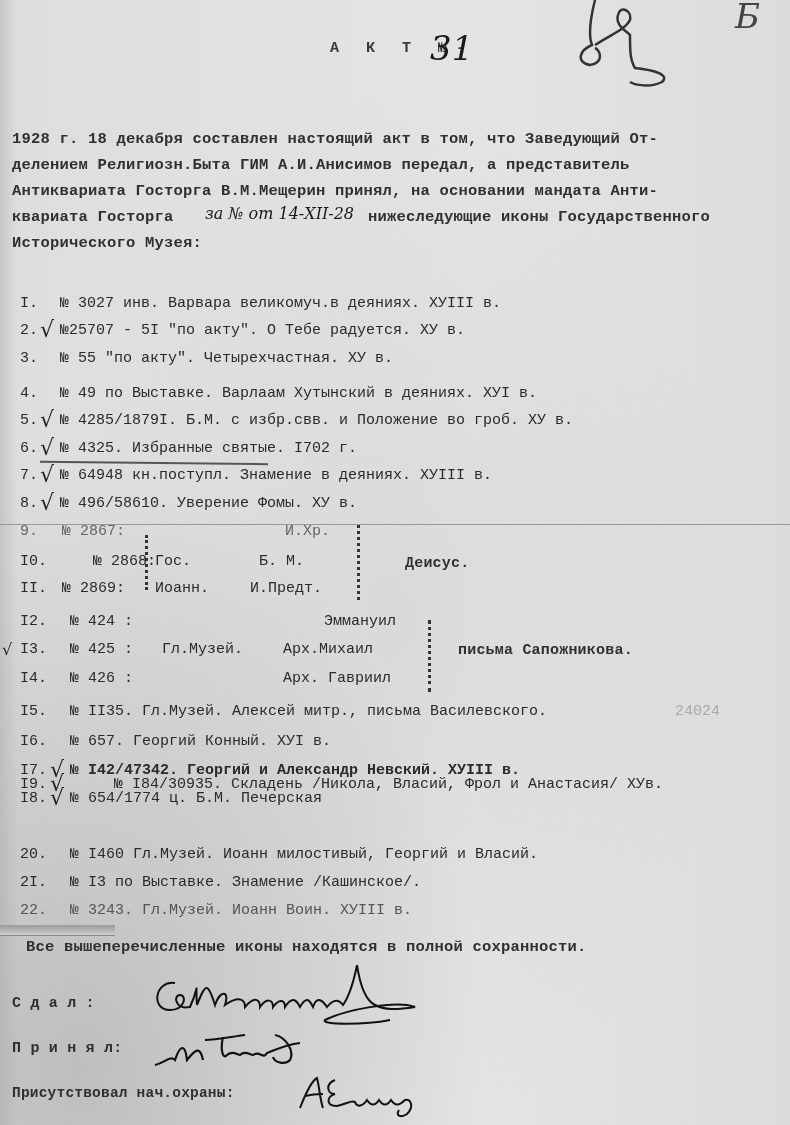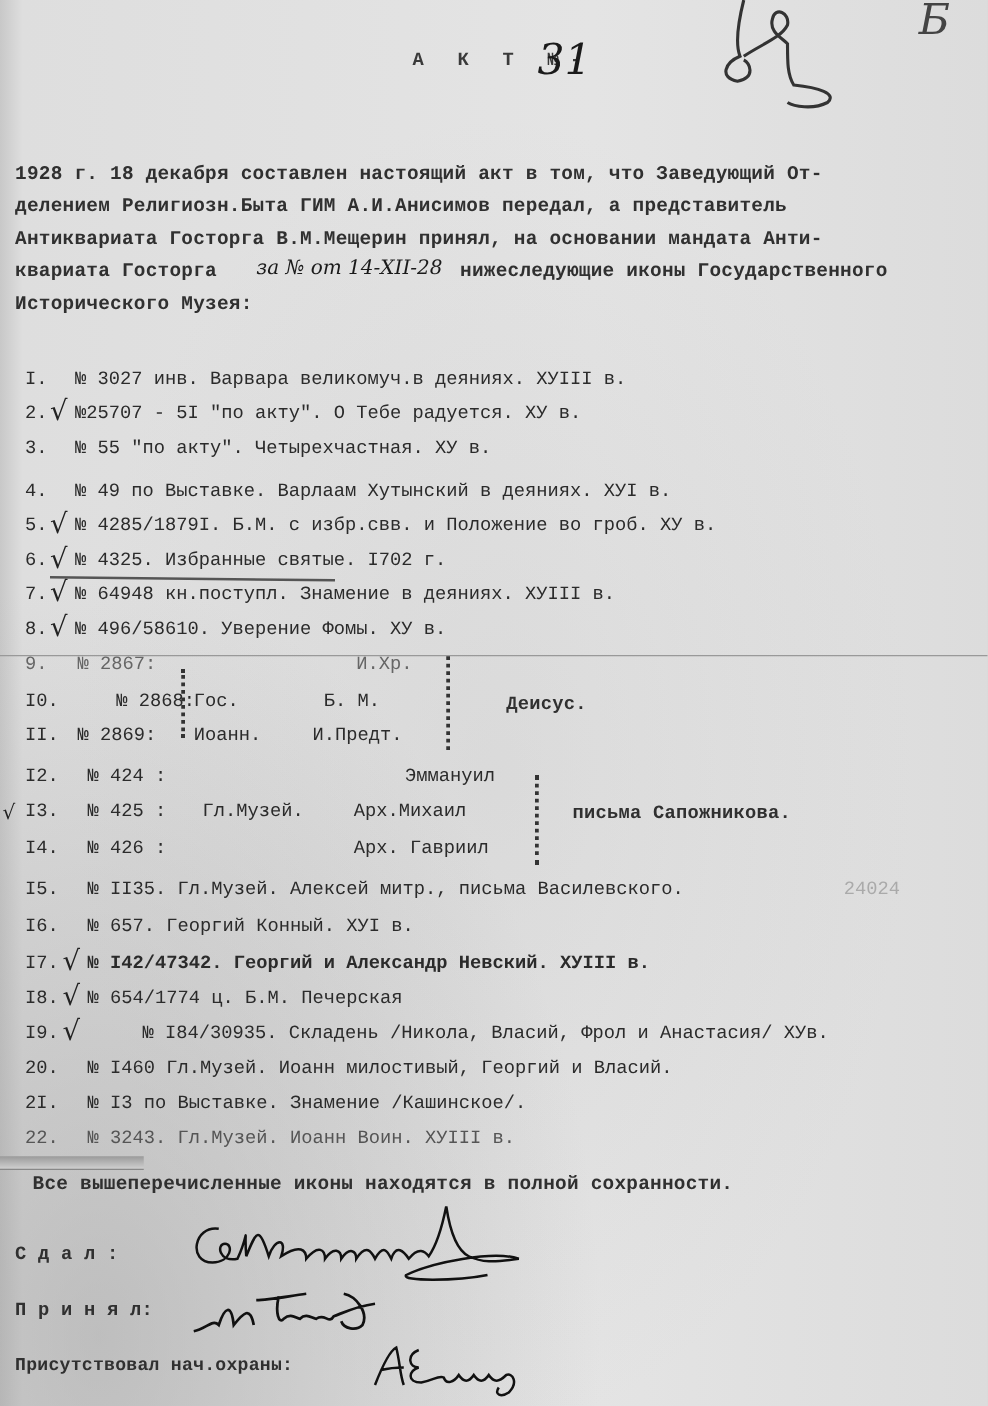--- a/index.html
+++ b/index.html
@@ -151,21 +151,21 @@
   <div class="item-row" style="top:762px;width:790px;">
     <span class="num">I7.</span>
     <span class="check" style="left:50px;">√</span>
     <span style="left:70px;font-weight:bold;">№ I42/47342.     Георгий и Александр Невский. XУIII в.</span>
   </div>
   <div class="item-row" style="top:790px;width:790px;">
     <span class="num">I8.</span>
     <span class="check" style="left:50px;">√</span>
     <span style="left:70px;">№ 654/1774 ц.    Б.М. Печерская</span>
   </div>
-  <div class="item-row" style="top:818px;width:691px;">
+  <div class="item-row" style="top:776px;width:691px;">
     <span class="num">I9.</span>
     <span class="check" style="left:50px;">√</span>
     <span style="left:70px;padding-left:44px;">№ I84/30935.     Складень /Никола, Власий, Фрол и Анастасия/ XУв.</span>
   </div>
   <div class="item-row" style="top:846px;width:790px;">
     <span class="num">20.</span>
     <span style="left:70px;">№ I460 Гл.Музей.   Иоанн милостивый, Георгий и Власий.</span>
   </div>
   <div class="item-row" style="top:874px;width:735px;">
     <span class="num">2I.</span>

